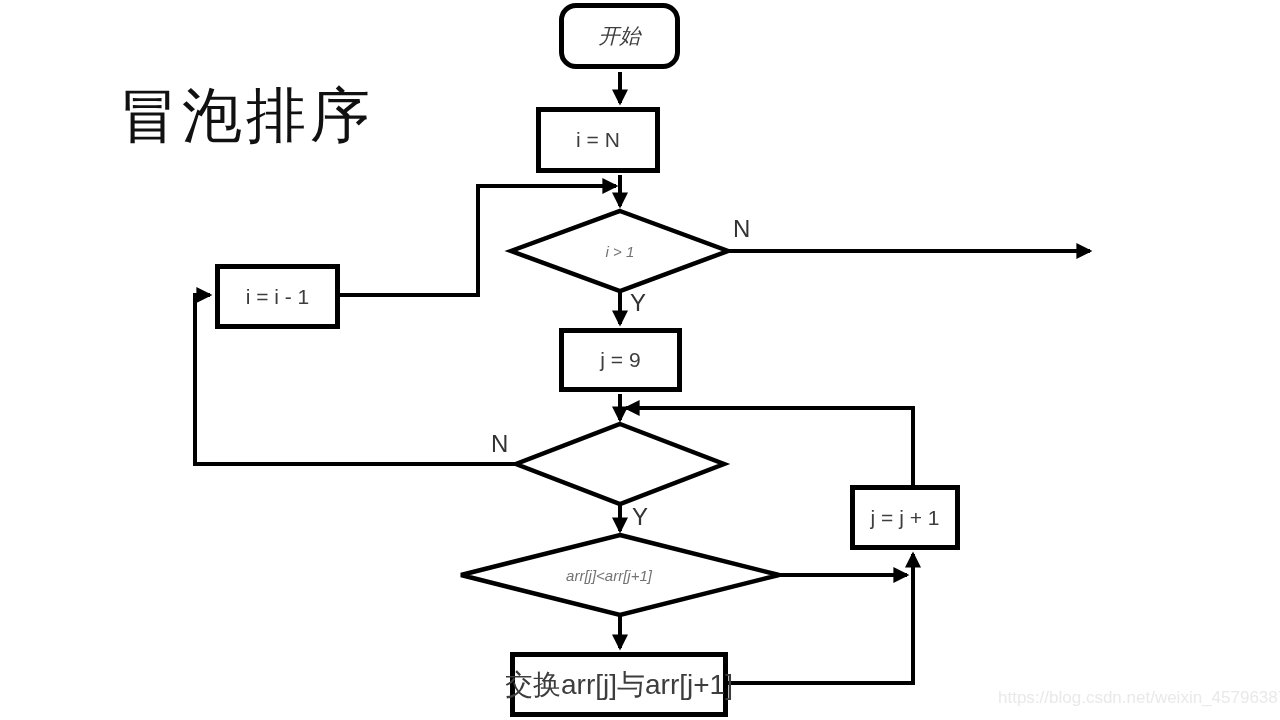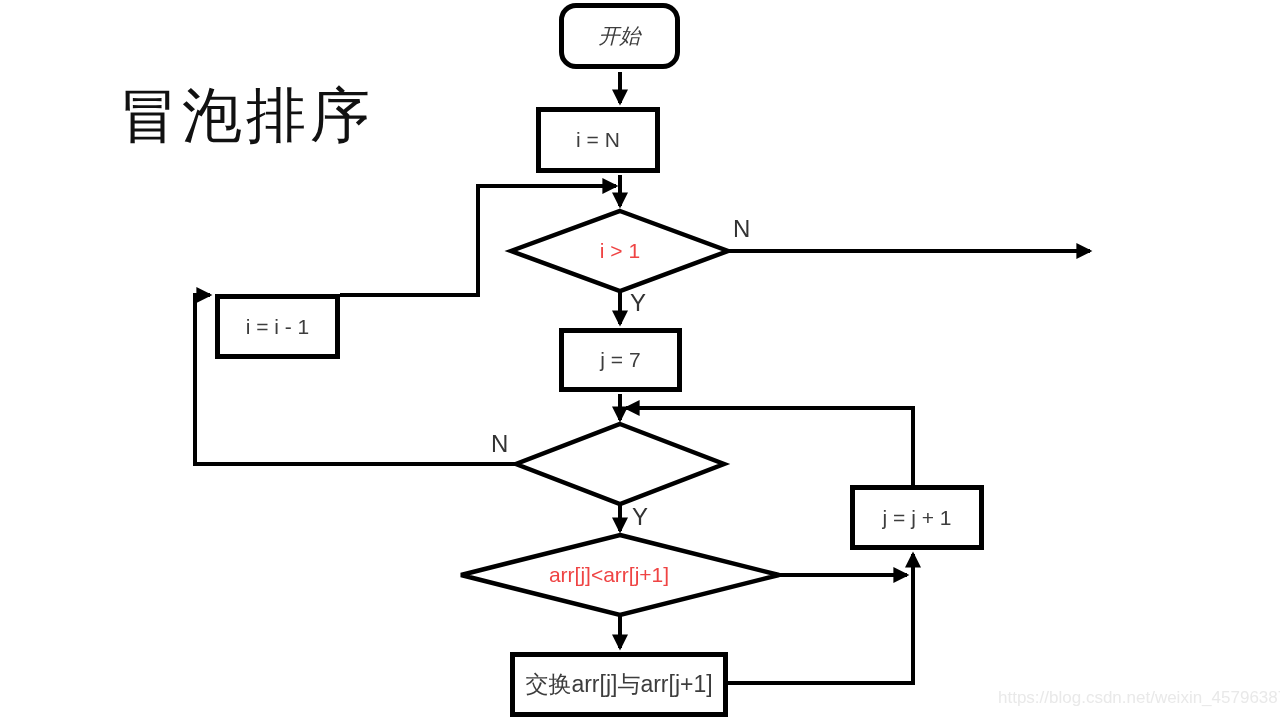--- a/index.html
+++ b/index.html
@@ -26,24 +26,25 @@
     color: #3d3d3d;
     font-size: 21px;
     white-space: nowrap;
   }
   .terminator { border-radius: 17px; font-style: italic; }
   .dlabel {
     position: absolute;
     display: flex;
     align-items: center;
     justify-content: center;
-    color: #ef4444;
-    font-size: 21px;
+    color: #737373;
+    font-size: 15px;
     white-space: nowrap;
     pointer-events: none;
+    font-style: italic;
   }
   .elabel {
     position: absolute;
     color: #333333;
     font-size: 24px;
     line-height: 26px;
   }
   .page-title {
     position: absolute;
     left: 118px;
@@ -96,30 +97,30 @@
 
   <div class="page-title">冒泡排序</div>
 
   <div class="node terminator" style="left:559px; top:3px; width:121px; height:66px;">开始</div>
 
   <div class="node" style="left:536px; top:107px; width:124px; height:66px;">i = N</div>
 
   <div class="dlabel" style="left:545px; top:236px; width:150px; height:30px;">i &gt; 1</div>
 
 
-  <div class="node" style="left:215px; top:264px; width:125px; height:65px;margin-top:30px;">i = i - 1</div>
+  <div class="node" style="left:215px; top:264px; width:125px; height:65px;">i = i - 1</div>
 
-  <div class="node" style="left:559px; top:328px; width:123px; height:64px;">j = 7</div>
+  <div class="node" style="left:559px; top:328px; width:123px; height:64px;">j = 9</div>
 
 
   <div class="dlabel" style="left:509px; top:560px; width:200px; height:30px;">arr[j]&lt;arr[j+1]</div>
 
-  <div class="node" style="left:850px; top:485px; width:134px; height:65px;">j = j + 1</div>
+  <div class="node" style="left:850px; top:485px; width:110px; height:65px;">j = j + 1</div>
 
-  <div class="node" style="left:510px; top:652px; width:218px; height:65px; font-size:23px;">交换arr[j]与arr[j+1]</div>
+  <div class="node" style="left:510px; top:652px; width:218px; height:65px; font-size:28px;">交换arr[j]与arr[j+1]</div>
 
   <div class="elabel" style="left:733px; top:216px;">N</div>
 
   <div class="elabel" style="left:630px; top:290px;">Y</div>
 
   <div class="elabel" style="left:491px; top:431px;">N</div>
 
   <div class="elabel" style="left:632px; top:504px;">Y</div>
 
   <div class="watermark">https://blog.csdn.net/weixin_45796387</div>

